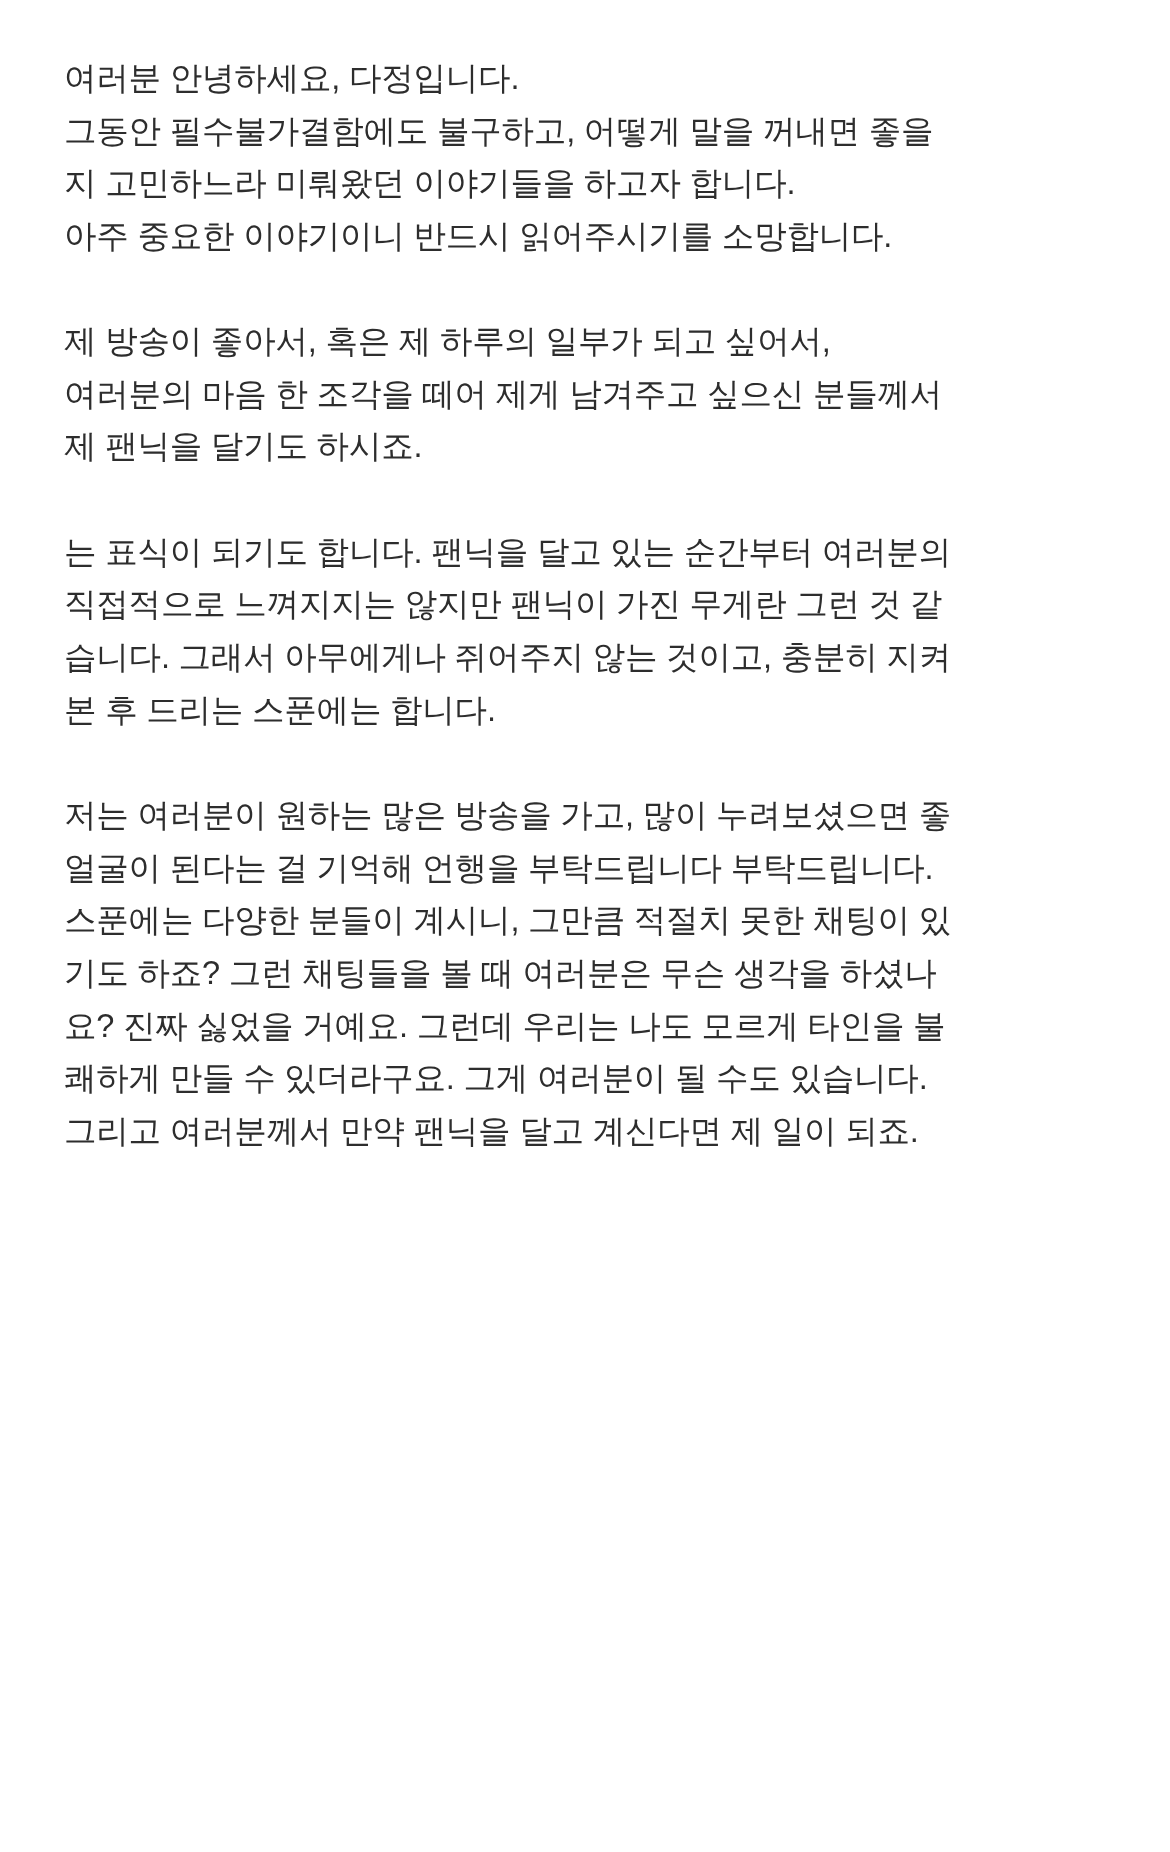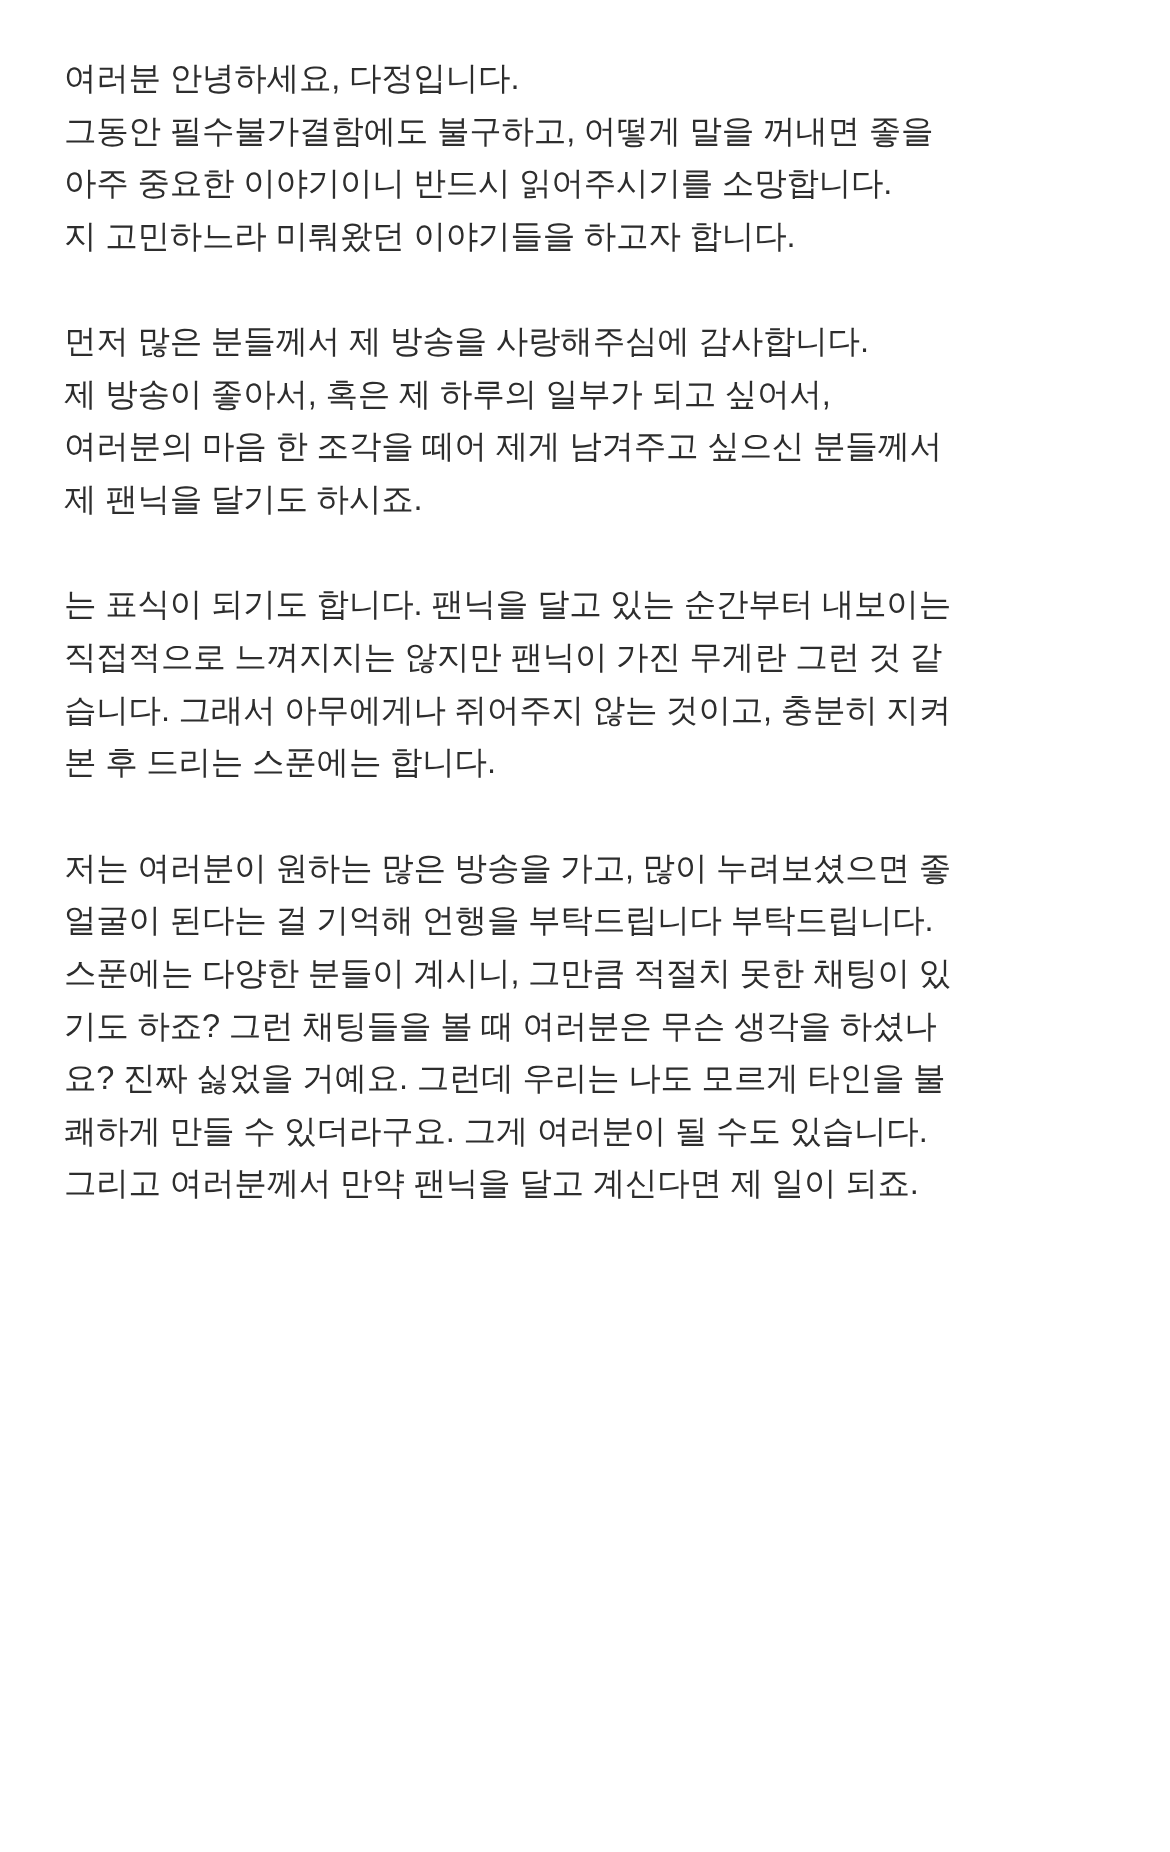--- a/index.html
+++ b/index.html
@@ -40,33 +40,32 @@
 </style>
 </head>
 <body>
 
 <div class="page">
   <div class="doc-body">
 
     <p class="para">
       <span class="line">여러분 안녕하세요, 다정입니다.</span>
       <span class="line">그동안 필수불가결함에도 불구하고, 어떻게 말을 꺼내면 좋을</span>
+      <span class="line">지 고민하느라 미뤄왔던 이야기들을 하고자 합니다.</span>
       <span class="line">아주 중요한 이야기이니 반드시 읽어주시기를 소망합니다.</span>
-      <span class="line">지 고민하느라 미뤄왔던 이야기들을 하고자 합니다.</span>
     </p>
 
     <p class="para">
-      <span class="line">먼저 많은 분들께서 제 방송을 사랑해주심에 감사합니다.</span>
       <span class="line">제 방송이 좋아서, 혹은 제 하루의 일부가 되고 싶어서,</span>
       <span class="line">여러분의 마음 한 조각을 떼어 제게 남겨주고 싶으신 분들께서</span>
       <span class="line">제 팬닉을 달기도 하시죠.</span>
     </p>
 
     <p class="para">
-      <span class="line">는 표식이 되기도 합니다. 팬닉을 달고 있는 순간부터 내보이는</span>
+      <span class="line">는 표식이 되기도 합니다. 팬닉을 달고 있는 순간부터 여러분의</span>
       <span class="line">직접적으로 느껴지지는 않지만 팬닉이 가진 무게란 그런 것 같</span>
       <span class="line">습니다. 그래서 아무에게나 쥐어주지 않는 것이고, 충분히 지켜</span>
       <span class="line">본 후 드리는 스푼에는 합니다.</span>
     </p>
 
     <p class="para">
       <span class="line">저는 여러분이 원하는 많은 방송을 가고, 많이 누려보셨으면 좋</span>
       <span class="line">얼굴이 된다는 걸 기억해 언행을 부탁드립니다 부탁드립니다.</span>
       <span class="line">스푼에는 다양한 분들이 계시니, 그만큼 적절치 못한 채팅이 있</span>
       <span class="line">기도 하죠? 그런 채팅들을 볼 때 여러분은 무슨 생각을 하셨나</span>

